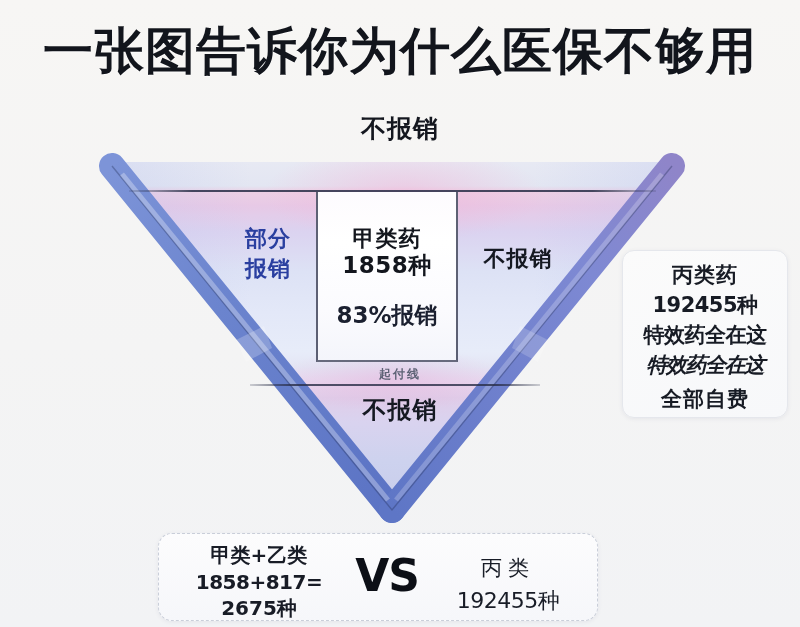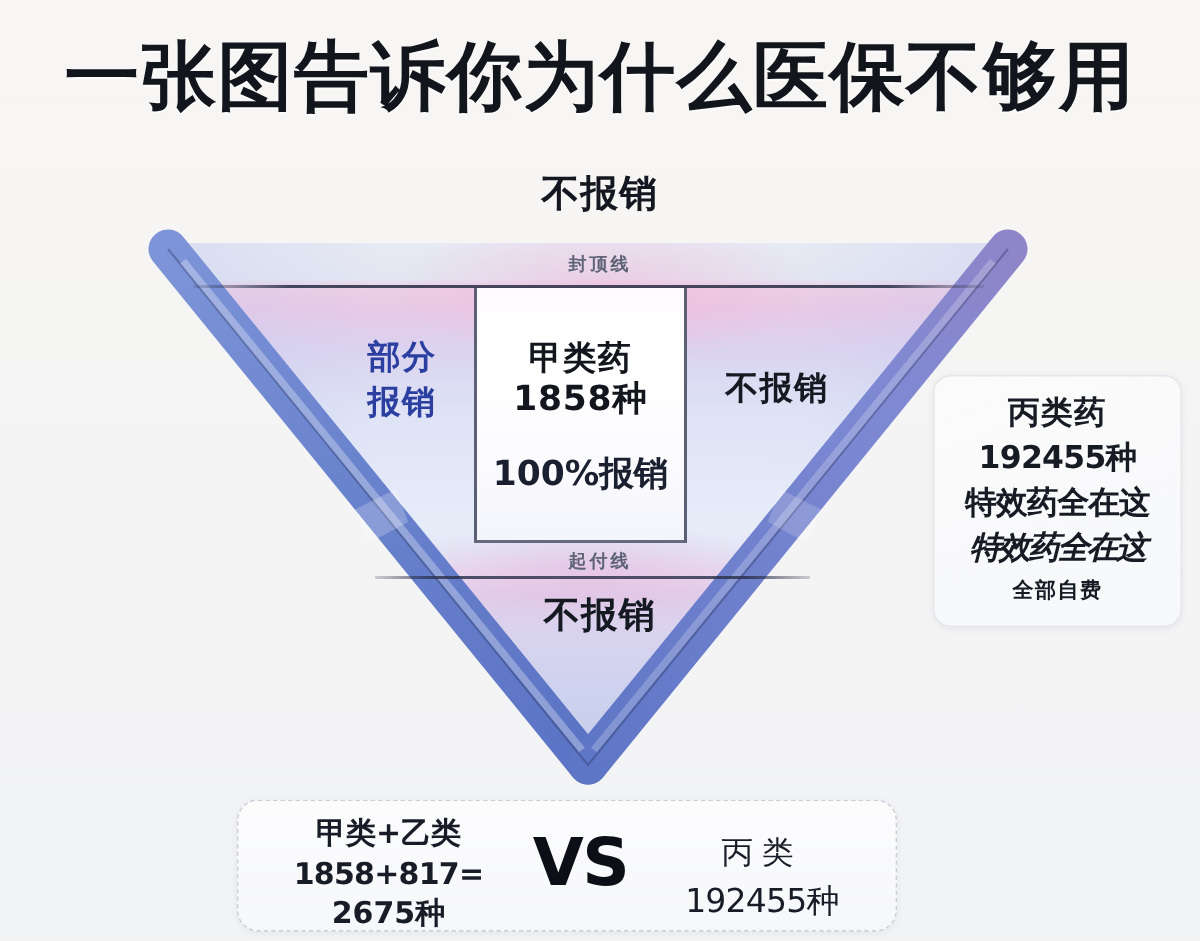--- a/index.html
+++ b/index.html
@@ -242,21 +242,21 @@
   #card-left { left: 18px; top: 300px; width: 188px; height: 118px; }
   #card-left .l1 { font-size: 23px; margin-top: 12px; letter-spacing: 1px; }
   #card-left .l2 { font-size: 23px; margin-top: 2px; }
   #card-left .l3 { font-size: 23px; margin-top: 10px; letter-spacing: -.5px; }
 
   #card-right { left: 622px; top: 250px; width: 166px; height: 168px; }
   #card-right .r1 { font-size: 21px; margin-top: 10px; letter-spacing: 1px; }
   #card-right .r2 { font-size: 21px; margin-top: 2px; letter-spacing: -.5px; }
   #card-right .r3 { font-size: 21px; margin-top: 2px; letter-spacing: -.5px; }
   #card-right .r4 { font-size: 21px; margin-top: 2px; letter-spacing: -1.5px; font-style: italic; }
-  #card-right .r5 { font-size: 14px; margin-top: 6px; letter-spacing: 1px; }
+  #card-right .r5 { font-size: 21px; margin-top: 6px; letter-spacing: 1px; }
 
   
   #card-bottom {
     left: 158px;
     top: 533px;
     width: 440px;
     height: 88px;
     background: linear-gradient(180deg, #fcfcfd 0%, #f6f7fa 100%);
     border: 1.5px dashed #c9ced9;
     border-radius: 14px;
@@ -332,35 +332,34 @@
       <path d="M 16 14 L 296 358 L 576 14" stroke="rgba(35,45,85,.35)" stroke-width="1.4" fill="none"></path>
 
       <path d="M 26 22 L 292 348" stroke="rgba(255,255,255,.30)" stroke-width="5" fill="none"></path>
       <path d="M 566 22 L 300 348" stroke="rgba(255,255,255,.22)" stroke-width="5" fill="none"></path>
 
       <path d="M 140 188 L 168 174 L 176 196 L 150 210 Z" fill="rgba(255,255,255,.22)"></path>
       <path d="M 452 188 L 424 174 L 416 196 L 442 210 Z" fill="rgba(255,255,255,.18)"></path>
     </svg>
   </div>
 
-  <div class="ceiling-label">封顶线</div>
   <div class="ceiling-rule"></div>
 
   <div class="deduct-label">起付线</div>
   <div class="deduct-rule"></div>
 
   <div class="partial-label">
     <div>部分</div>
     <div>报销</div>
   </div>
 
   <div class="center-col">
     <div class="center-title">甲类药</div>
     <div class="center-count">1858种</div>
-    <div class="center-rate">100%报销</div>
+    <div class="center-rate">83%报销</div>
   </div>
 
   <div class="noreim-right">不报销</div>
 
   <div class="noreim-bottom">不报销</div>
 
 
   <div class="card" id="card-right">
     <div class="card-line r1">丙类药</div>
     <div class="card-line r2">192455种</div>

